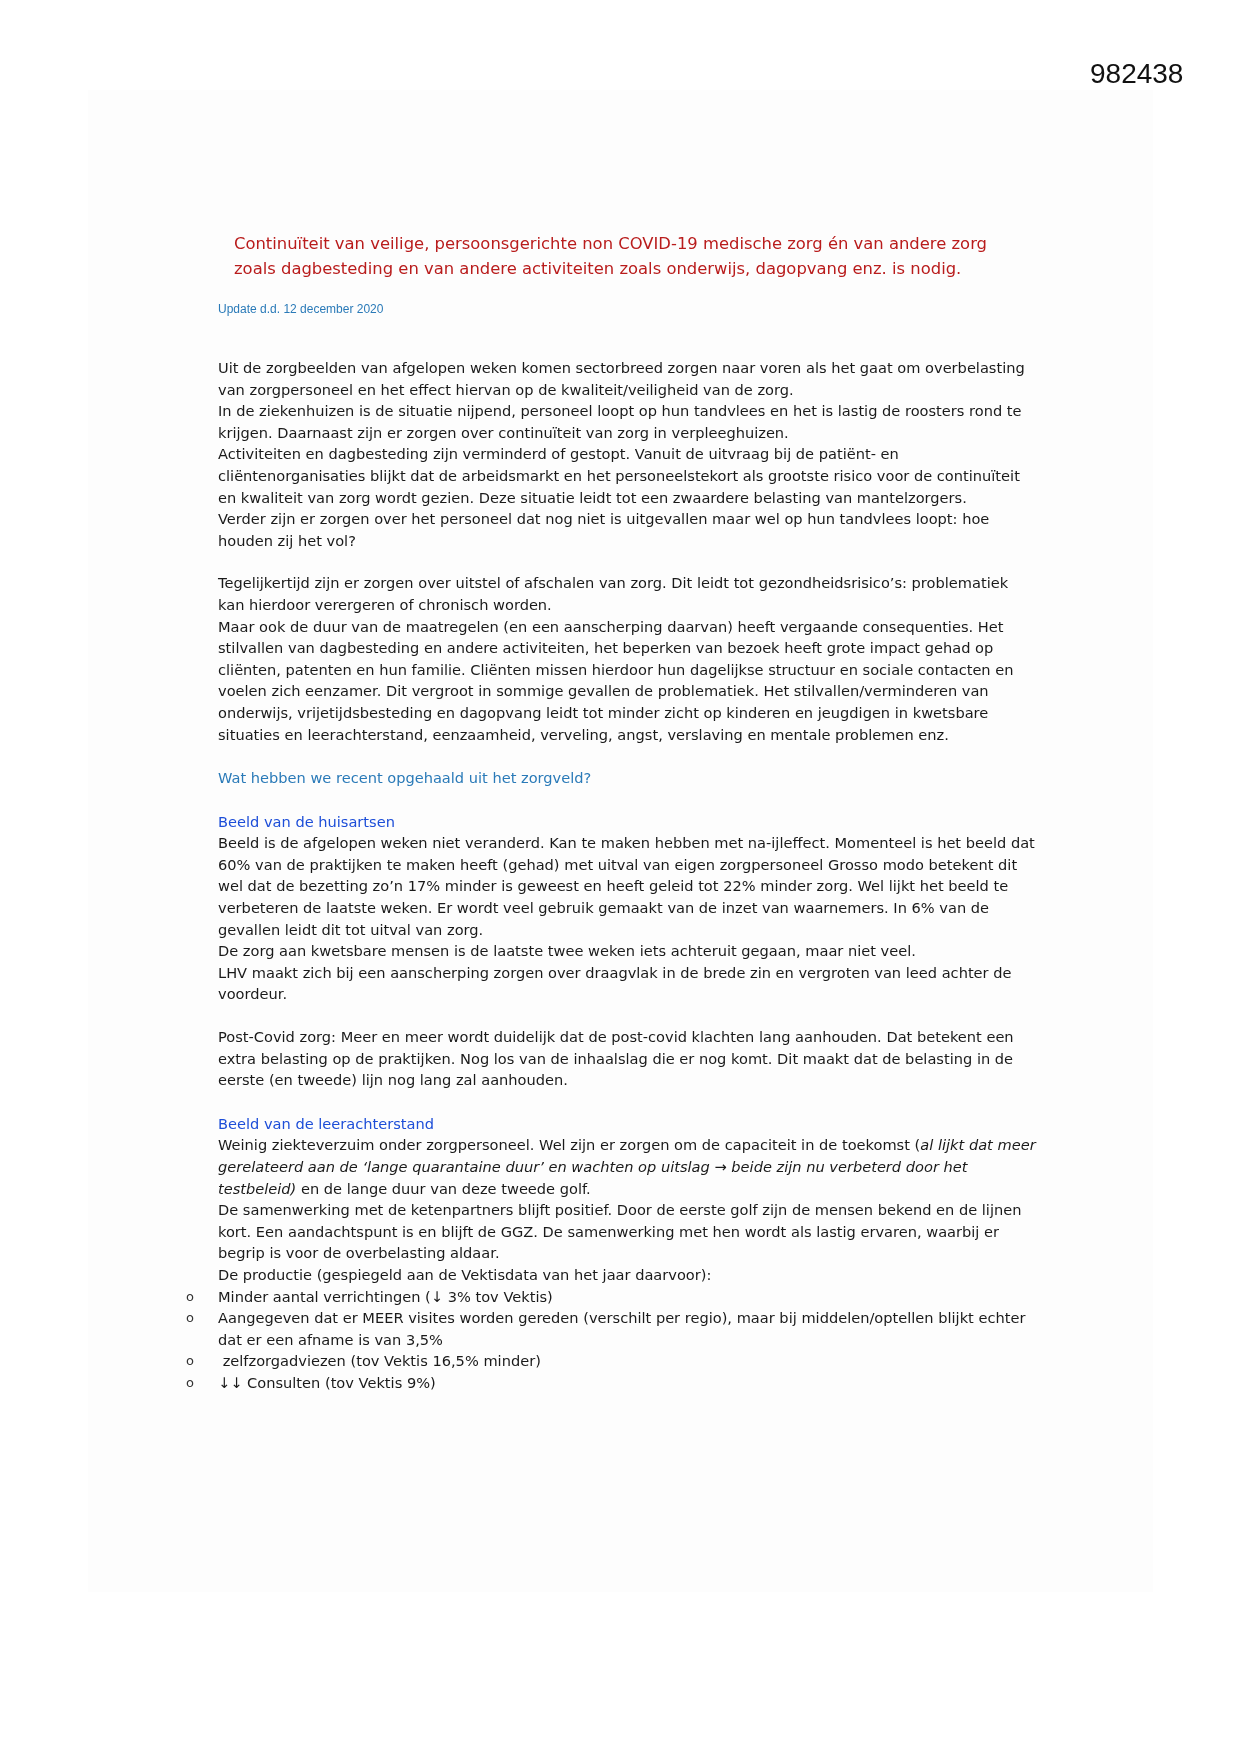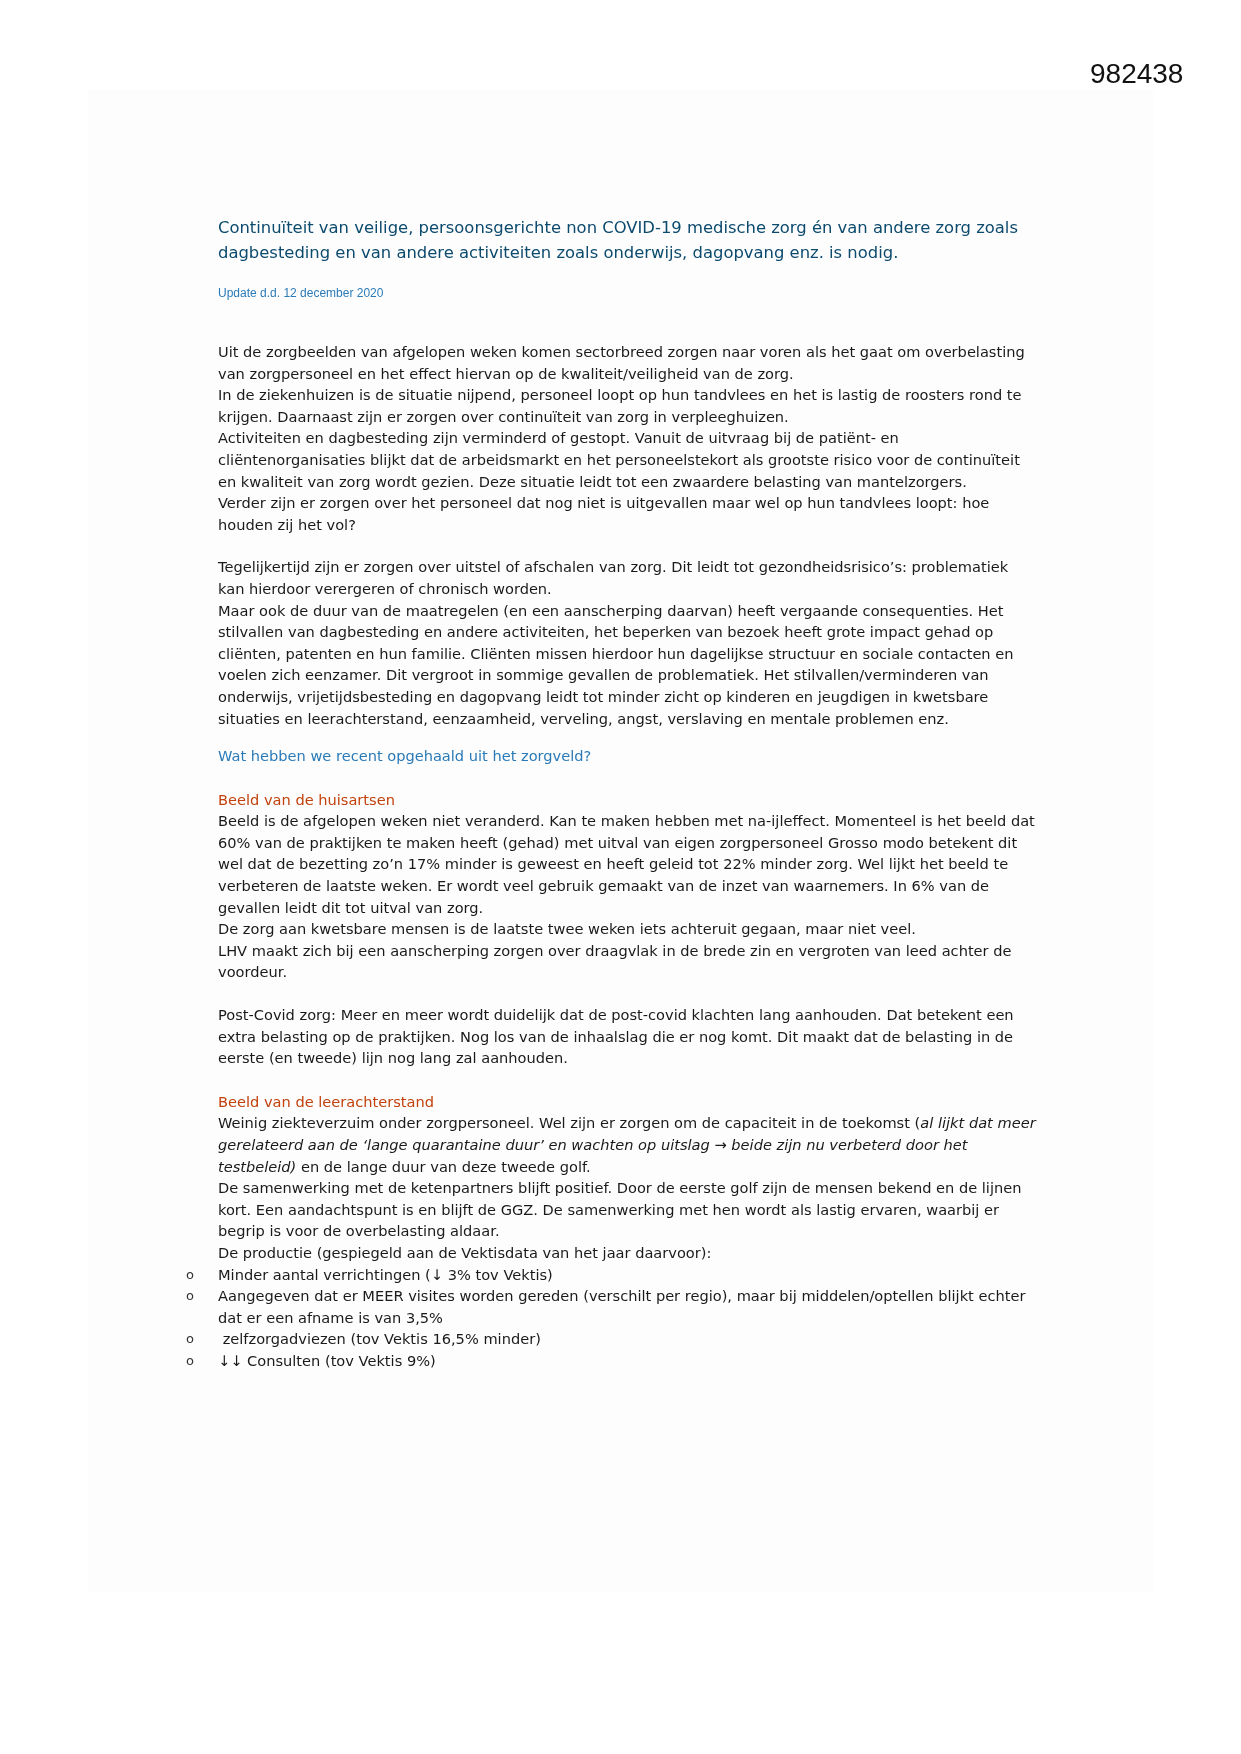--- a/index.html
+++ b/index.html
@@ -13,32 +13,32 @@
   }
   .page-area {
     position:absolute; left:88px; top:90px; width:1065px; height:1502px;
     background:#fdfdfd;
   }
   .content {
     position:absolute; left:218px; top:216px; width:820px;
     font-size:14.6px; line-height:21.6px;
   }
   .title {
-    color:#0c4a6e; font-size:16.4px; line-height:24.5px; margin:0;
+    color:#b91c1c; font-size:16.4px; line-height:24.5px; margin:16px;
   }
   .update {
     color:#2a7ab8; font-family:"Liberation Sans", sans-serif; font-size:12px;
     margin:18px 0 0 0; line-height:20px;
   }
   p { margin:0; }
   .block { margin-top:38px; }
   .heading {
-    color:#2a7ab8; margin-top:16px;
+    color:#2a7ab8; margin-top:22px;
   }
-  .sub-heading { color:#c2410c; margin-top:22px; }
+  .sub-heading { color:#1d4ed8; margin-top:22px; }
   .para-gap { margin-top:21px; }
   em { font-style:italic; }
   ul.bullets { list-style:none; margin:0; padding:0; }
   ul.bullets li { position:relative; }
   ul.bullets li .bullet {
     position:absolute; left:-32px; top:0; font-size:13px; color:#333;
   }
 </style>
 </head>
 <body>

